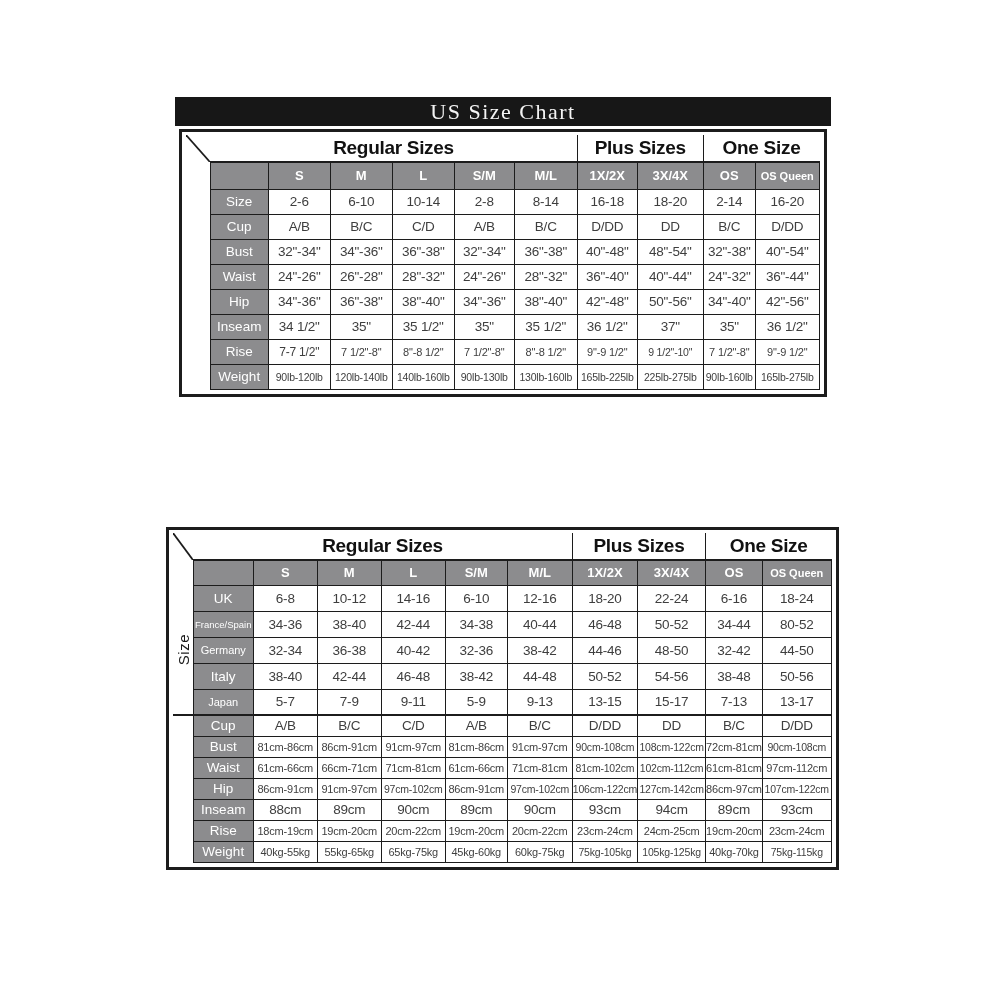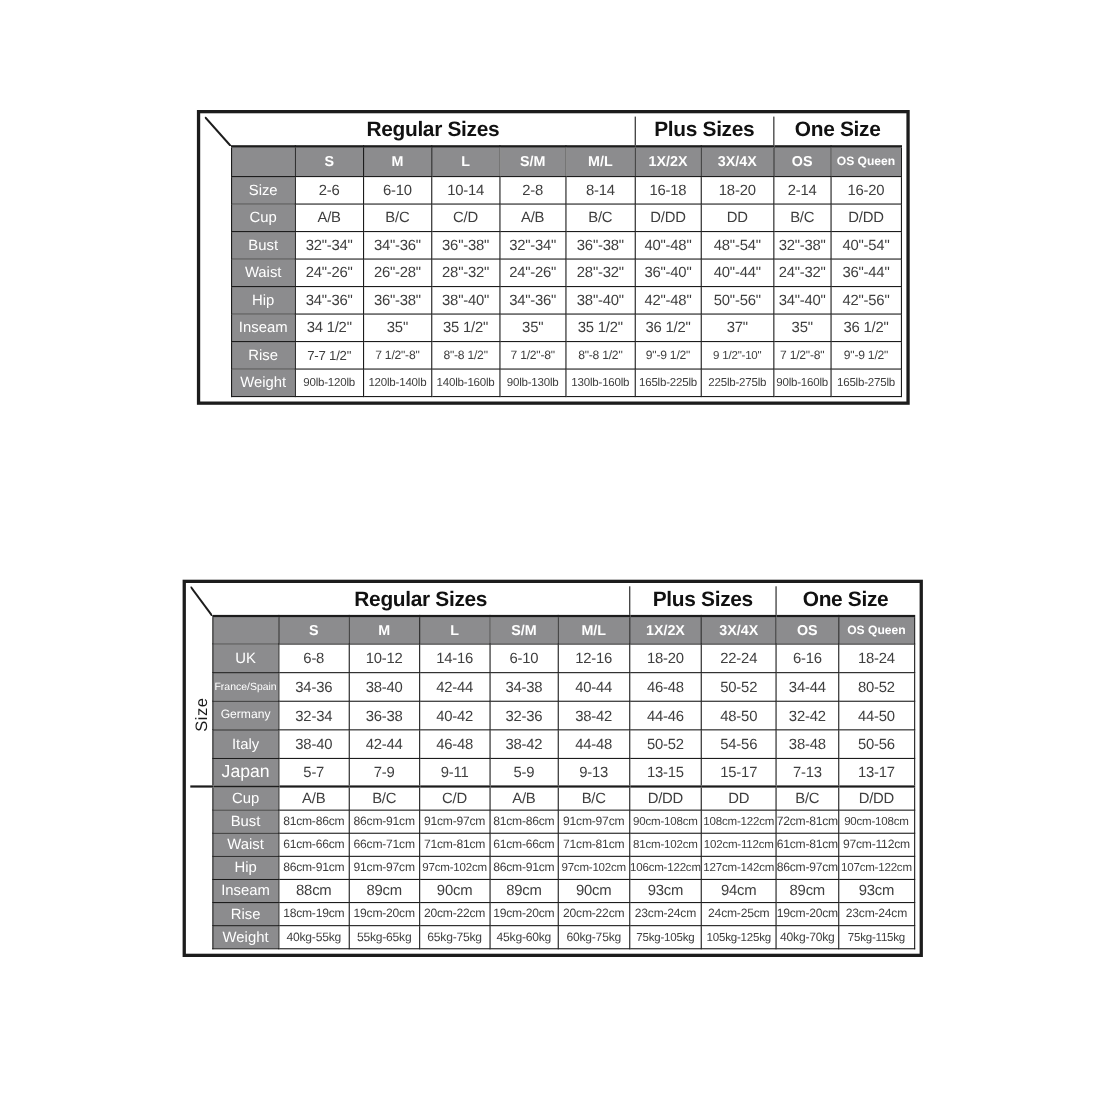--- a/index.html
+++ b/index.html
@@ -43,20 +43,21 @@
   .intl-chart thead tr.bandrow{height:25px;}
   .intl-chart tbody tr.country{height:26px;}
   .intl-chart tbody tr.meas{height:21px;}
 </style>
 </head>
 <body>
 
 <div class="page">
 
   <section class="chart us-chart" style="left:175px;top:97px;width:656px;">
+    <div class="title-bar">US Size Chart</div>
     <div class="table-wrap">
       <table class="size-table" id="us-table">
           <colgroup>
             <col style="width: 24px;">
             <col style="width: 58px;">
             <col style="width: 62px;">
             <col style="width: 62px;">
             <col style="width: 62px;">
             <col style="width: 60px;">
             <col style="width: 63px;">
@@ -287,21 +288,21 @@
               <td class="cell" style="font-size: 13.5px;">42-44</td>
               <td class="cell" style="font-size: 13.5px;">46-48</td>
               <td class="cell" style="font-size: 13.5px;">38-42</td>
               <td class="cell" style="font-size: 13.5px;">44-48</td>
               <td class="cell" style="font-size: 13.5px;">50-52</td>
               <td class="cell" style="font-size: 13.5px;">54-56</td>
               <td class="cell" style="font-size: 13.5px;">38-48</td>
               <td class="cell" style="font-size: 13.5px;">50-56</td>
             </tr>
             <tr class="country">
-              <th class="rowlabel" style="font-size: 16px;">Japan</th>
+              <th class="rowlabel" style="font-size: 11px;">Japan</th>
               <td class="cell" style="font-size: 13.5px;">5-7</td>
               <td class="cell" style="font-size: 13.5px;">7-9</td>
               <td class="cell" style="font-size: 13.5px;">9-11</td>
               <td class="cell" style="font-size: 13.5px;">5-9</td>
               <td class="cell" style="font-size: 13.5px;">9-13</td>
               <td class="cell" style="font-size: 13.5px;">13-15</td>
               <td class="cell" style="font-size: 13.5px;">15-17</td>
               <td class="cell" style="font-size: 13.5px;">7-13</td>
               <td class="cell" style="font-size: 13.5px;">13-17</td>
             </tr>

